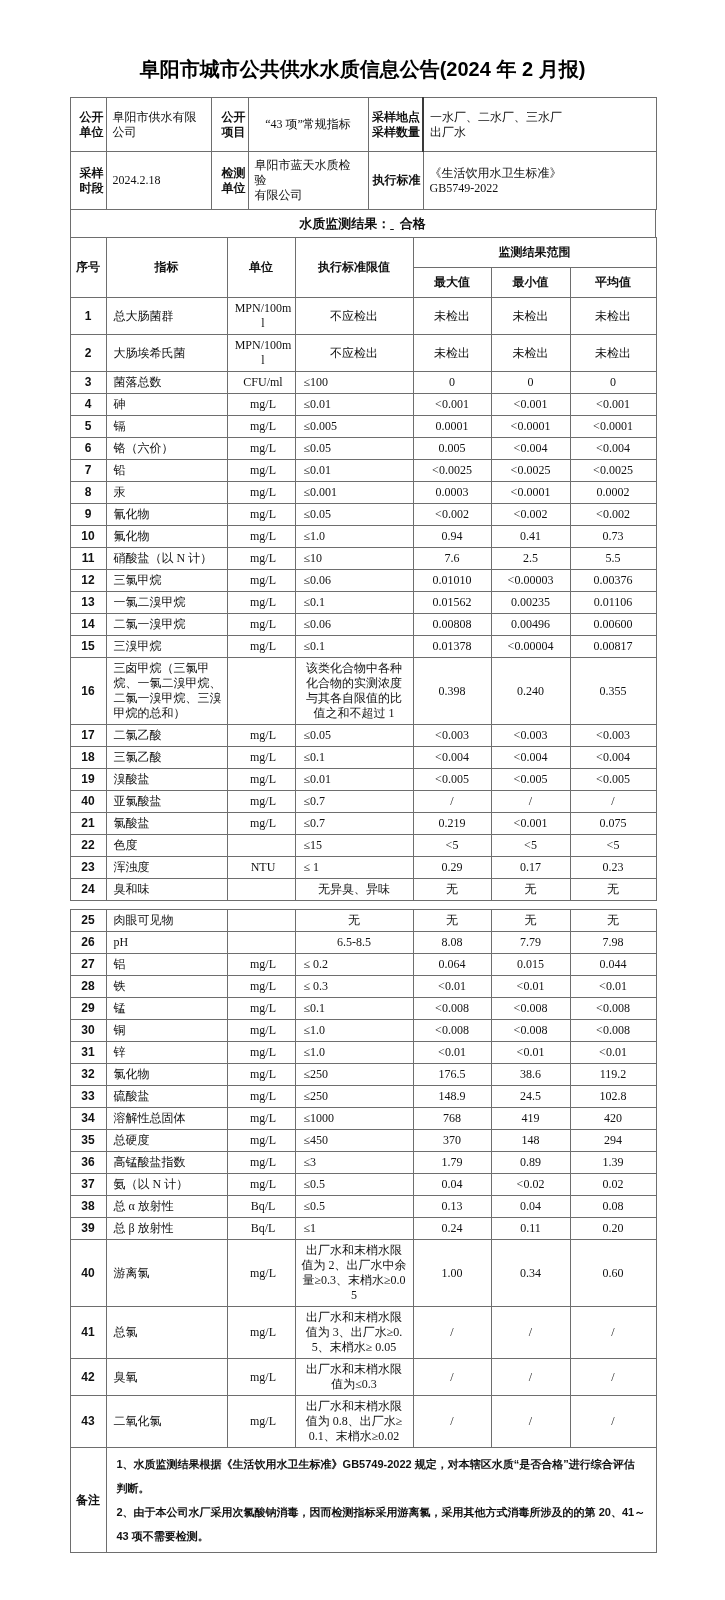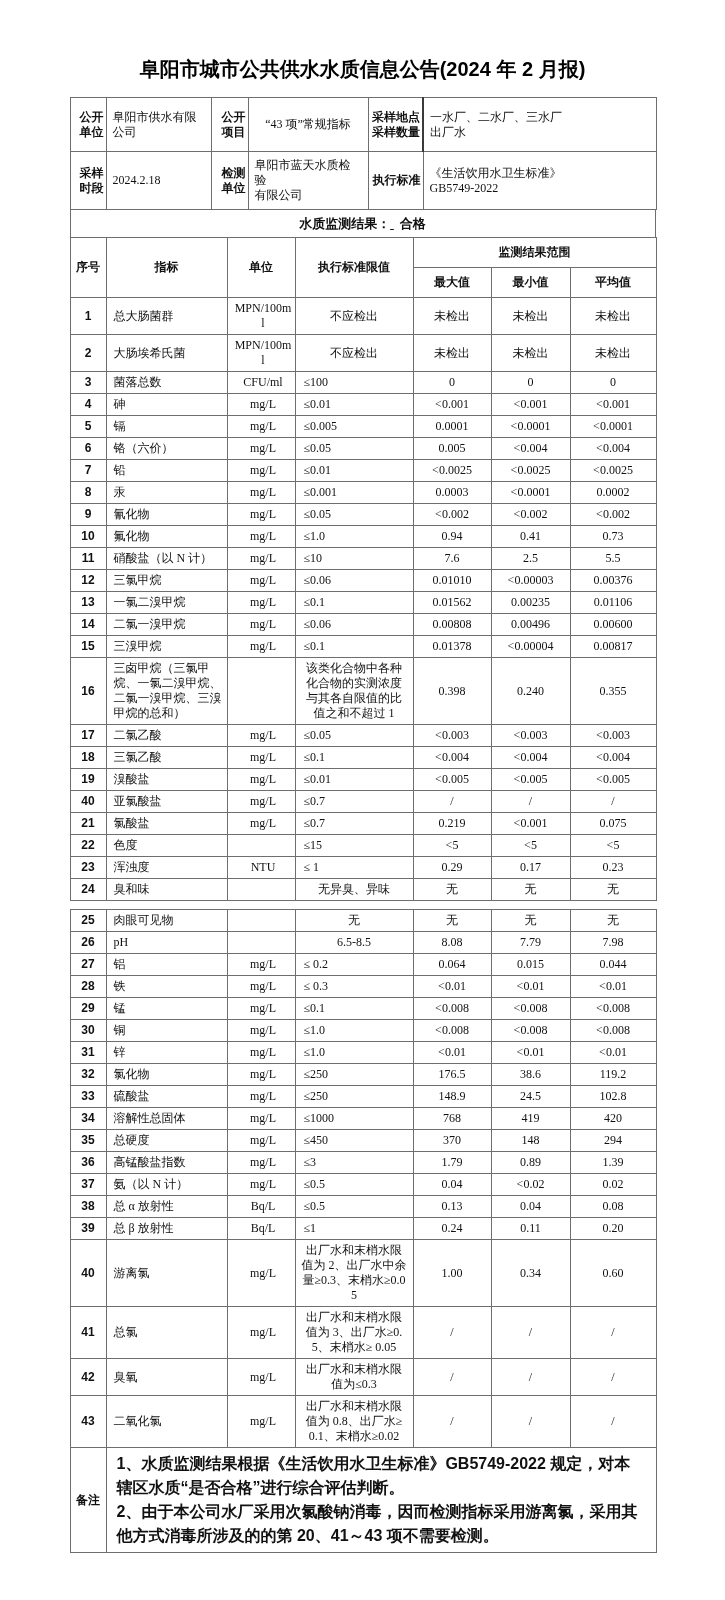--- a/index.html
+++ b/index.html
@@ -32,21 +32,21 @@
   .c-limit.left{text-align:left;padding-left:8px;}
   .c-limit.center{text-align:center;padding:3px 6px;}
   .c-val{text-align:center;}
   tbody tr{height:21px;}
   .gap{height:8px;}
   
   .remark-label{font-family:"Liberation Sans","DejaVu Sans",sans-serif;font-weight:bold;
     text-align:center;}
   .remark-body{padding:4px 10px;}
   .remark-body p{margin:0;font-family:"Liberation Sans","DejaVu Sans",sans-serif;
-    font-weight:600;font-size:16px;line-height:24px;text-align:left;word-break:break-all;}
+    font-weight:600;font-size:11px;line-height:24px;text-align:left;word-break:break-all;}
 </style>
 </head>
 <body>
 
 <div class="page">
 
   <div class="title">阜阳市城市公共供水水质信息公告(2024 年 2 月报)</div>
 
   <table>
     <colgroup>

